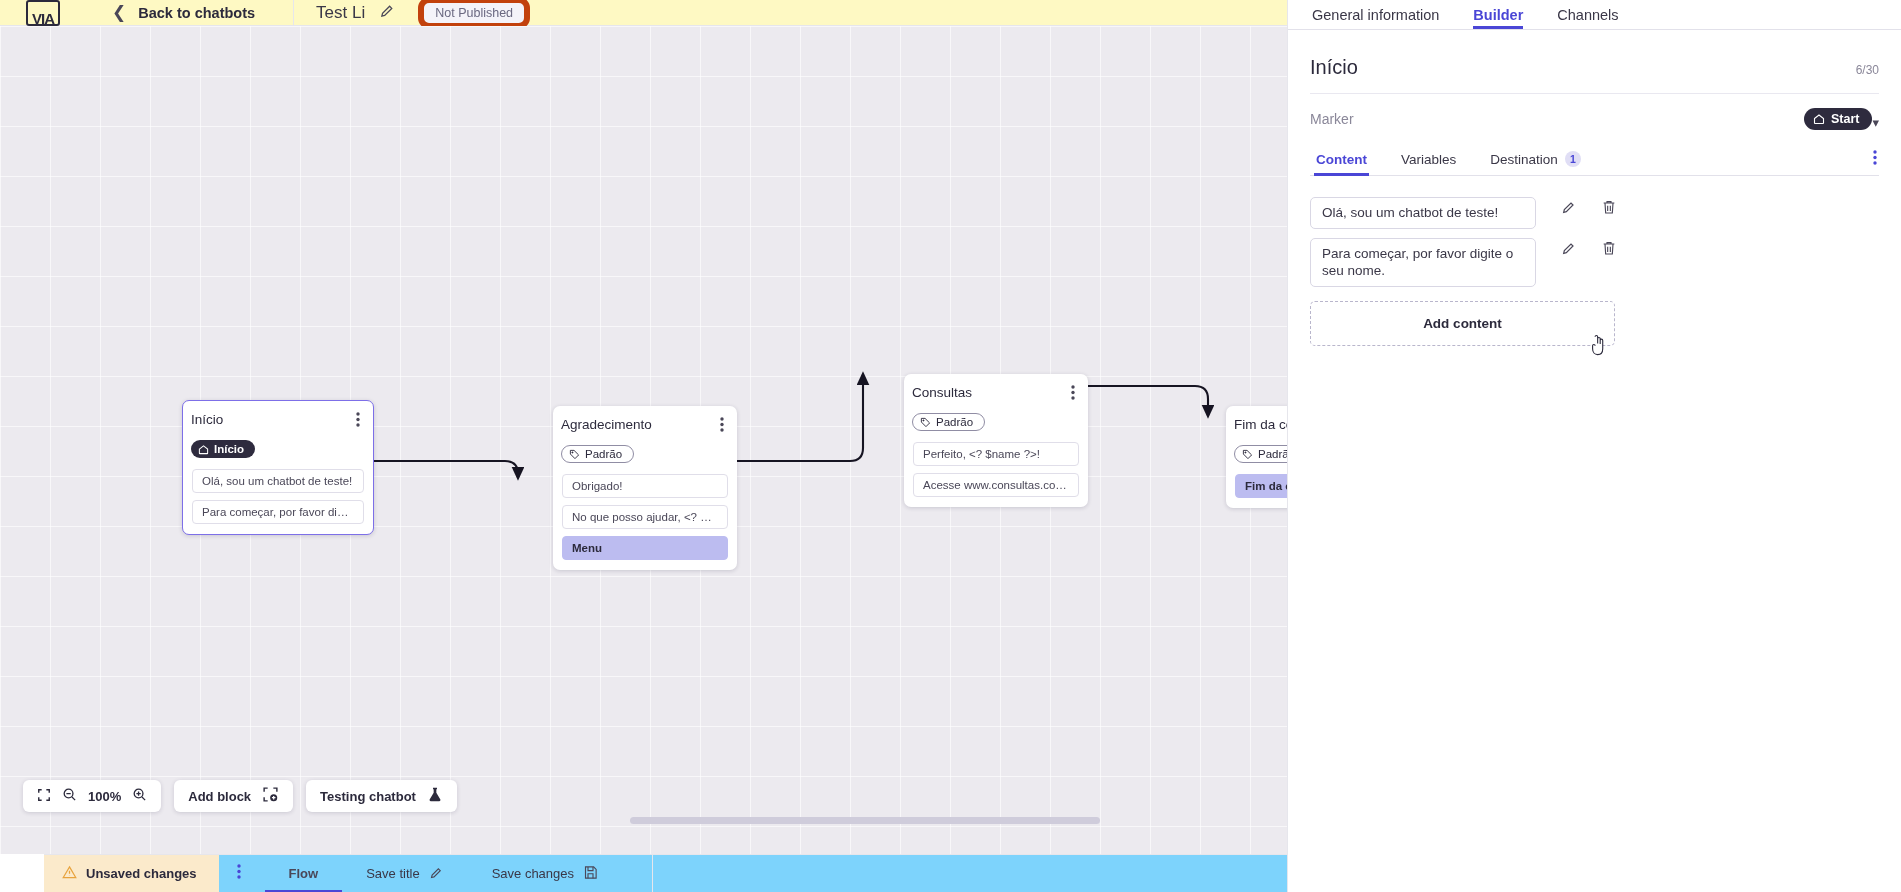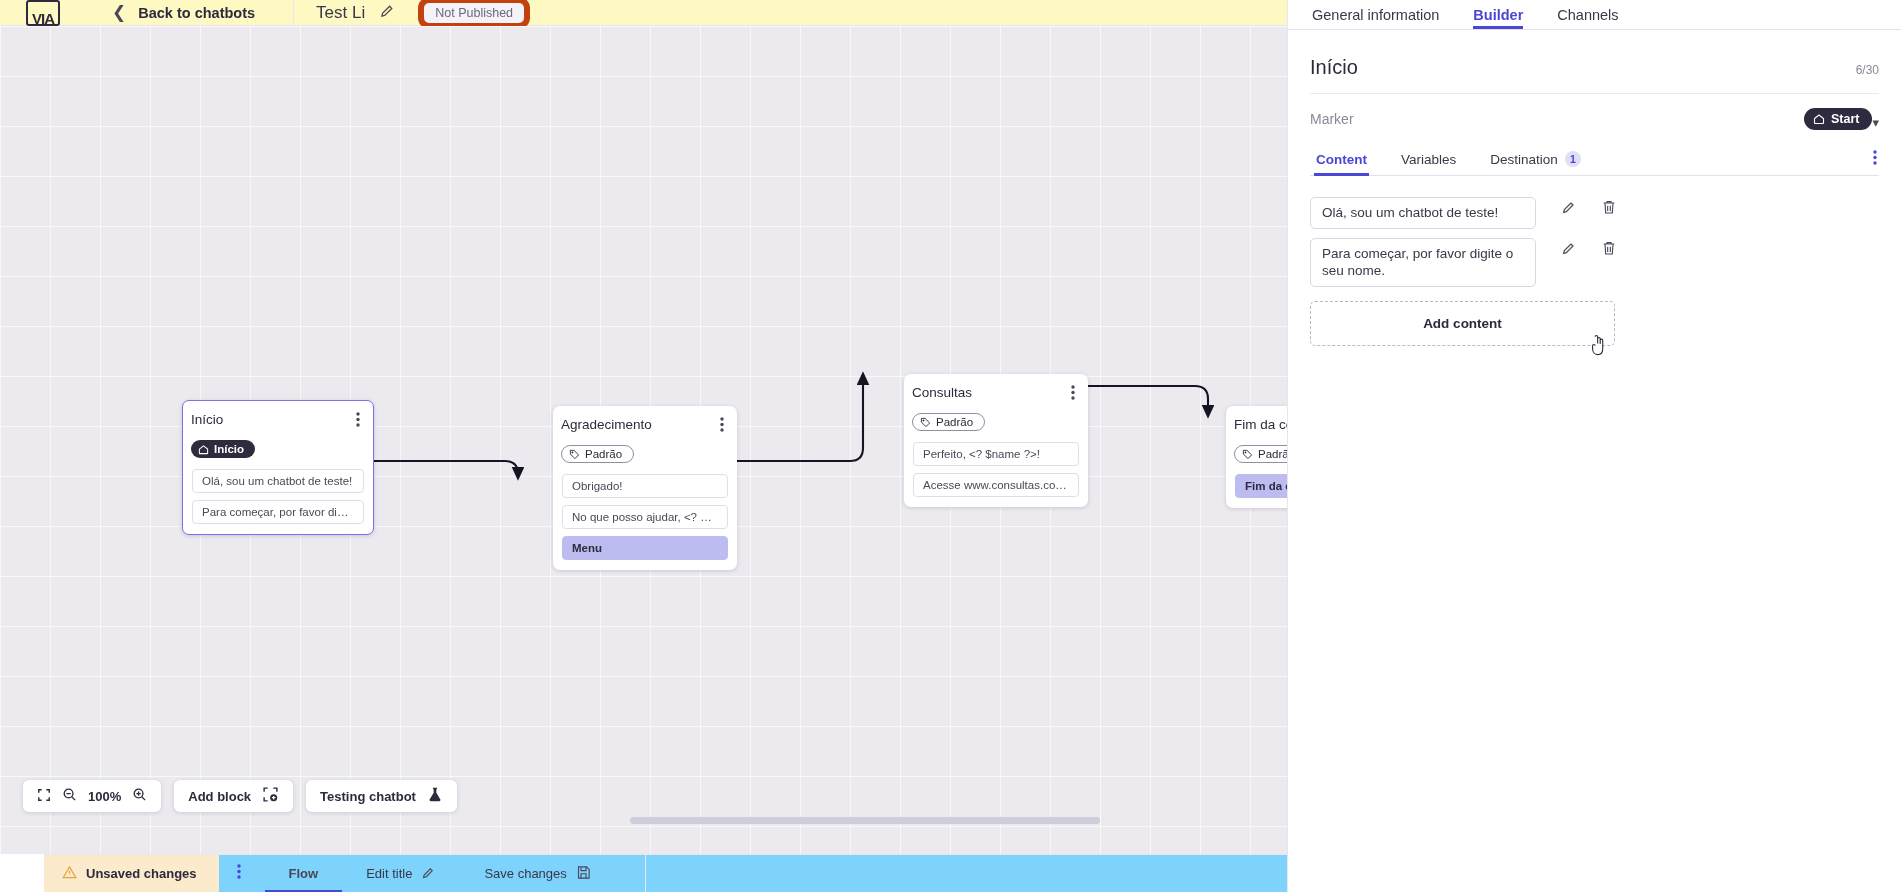--- a/index.html
+++ b/index.html
@@ -387,21 +387,21 @@
       <svg width="4" height="15" viewBox="0 0 4 15">
           <circle cx="2" cy="2" r="1.7" fill="#4a46d6"></circle>
           <circle cx="2" cy="7.5" r="1.7" fill="#4a46d6"></circle>
           <circle cx="2" cy="13" r="1.7" fill="#4a46d6"></circle>
         </svg>
     </span>
     <div class="sb-item active">
       <span>Flow</span>
     </div>
     <div class="sb-item">
-      <span>Edit title</span>
+      <span>Save title</span>
       <span>
         <svg width="15" height="15" viewBox="0 0 24 24" fill="none" stroke="#4a4758" stroke-width="1.8">
           <path d="M4 20l4-1 10-10-3-3L5 16l-1 4z"></path>
         </svg>
       </span>
     </div>
     <div class="sb-item">
       <span>Save changes</span>
       <span>
         <svg width="15" height="15" viewBox="0 0 24 24" fill="none" stroke="#4a4758" stroke-width="1.8">

